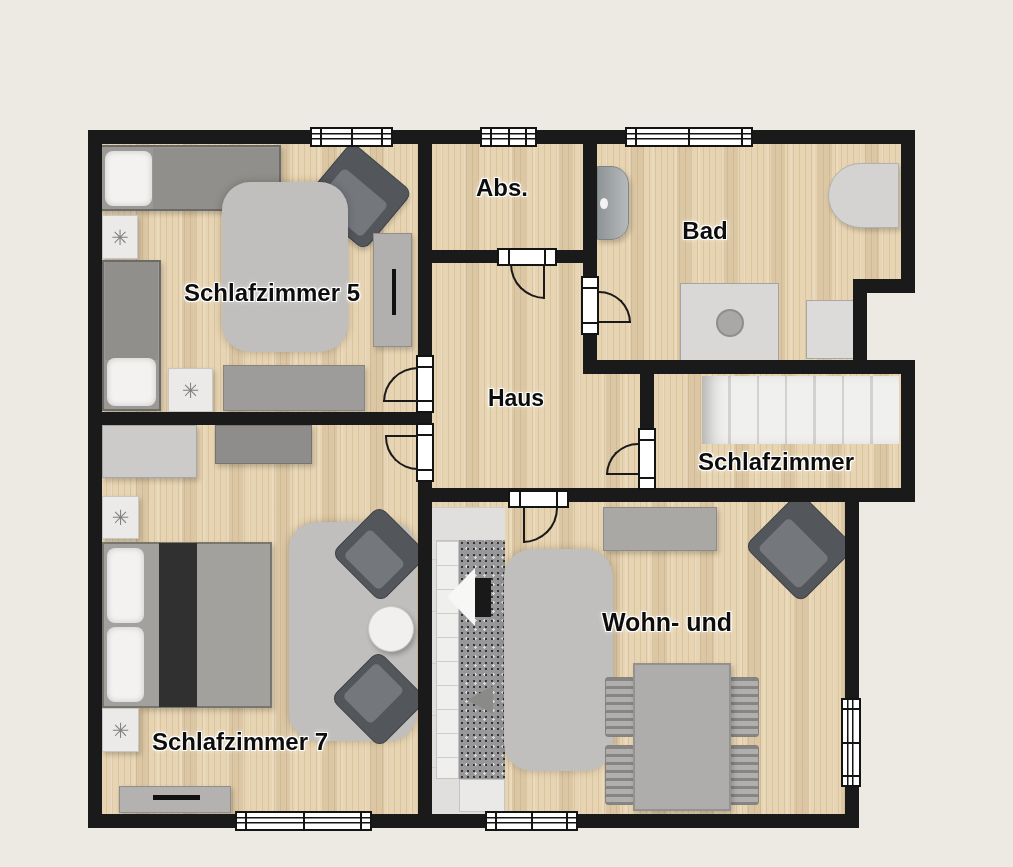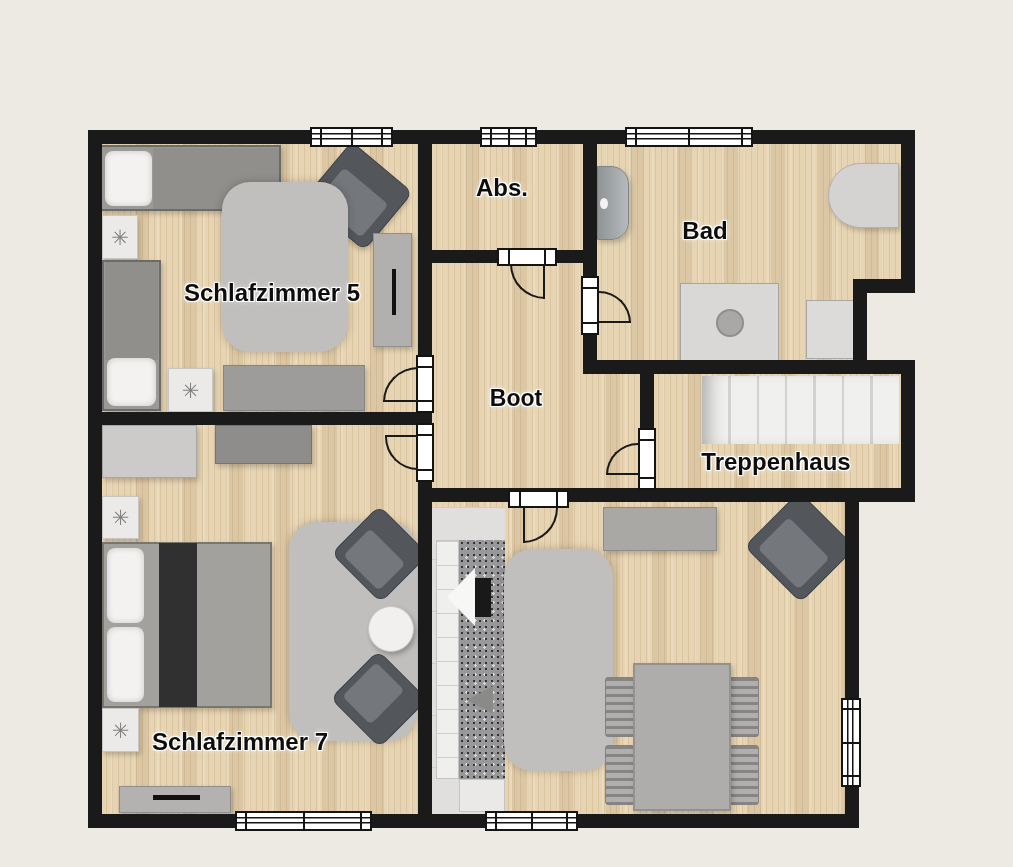--- a/index.html
+++ b/index.html
@@ -201,16 +201,17 @@
 <div class="abs win win-h" style="left:480px;top:127px;width:57px;height:20px"></div>
 <div class="abs win win-h" style="left:625px;top:127px;width:128px;height:20px"></div>
 <div class="abs win win-h" style="left:235px;top:811px;width:137px;height:20px"></div>
 <div class="abs win win-h" style="left:485px;top:811px;width:93px;height:20px"></div>
 <div class="abs win win-v" style="left:841px;top:698px;width:20px;height:89px"></div>
 
 <div class="abs rlabel" style="left:272px;top:293px">Schlafzimmer 5</div>
 <div class="abs rlabel" style="left:240px;top:742px">Schlafzimmer 7</div>
 <div class="abs rlabel" style="left:502px;top:188px">Abs.</div>
 <div class="abs rlabel" style="left:705px;top:231px">Bad</div>
-<div class="abs rlabel" style="left:516px;top:398px;font-size:23px">Boot</div>
-<div class="abs rlabel" style="left:776px;top:462px">Treppenhaus</div>
+<div class="abs rlabel" style="left:516px;top:398px;font-size:23px">Haus</div>
+<div class="abs rlabel" style="left:776px;top:462px">Schlafzimmer</div>
 <div class="abs rlabel" style="left:667px;top:622px;font-size:25px">
+  <div>Wohn- und</div>
 </div>
 
 </body></html>

